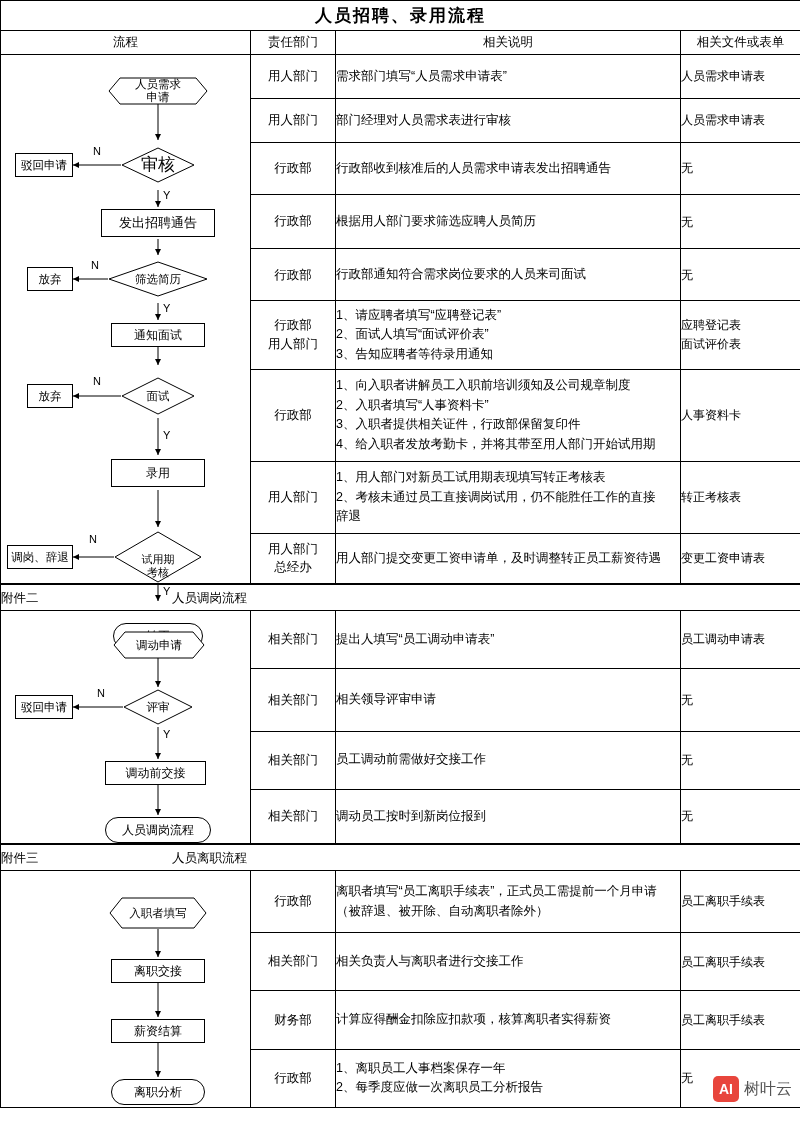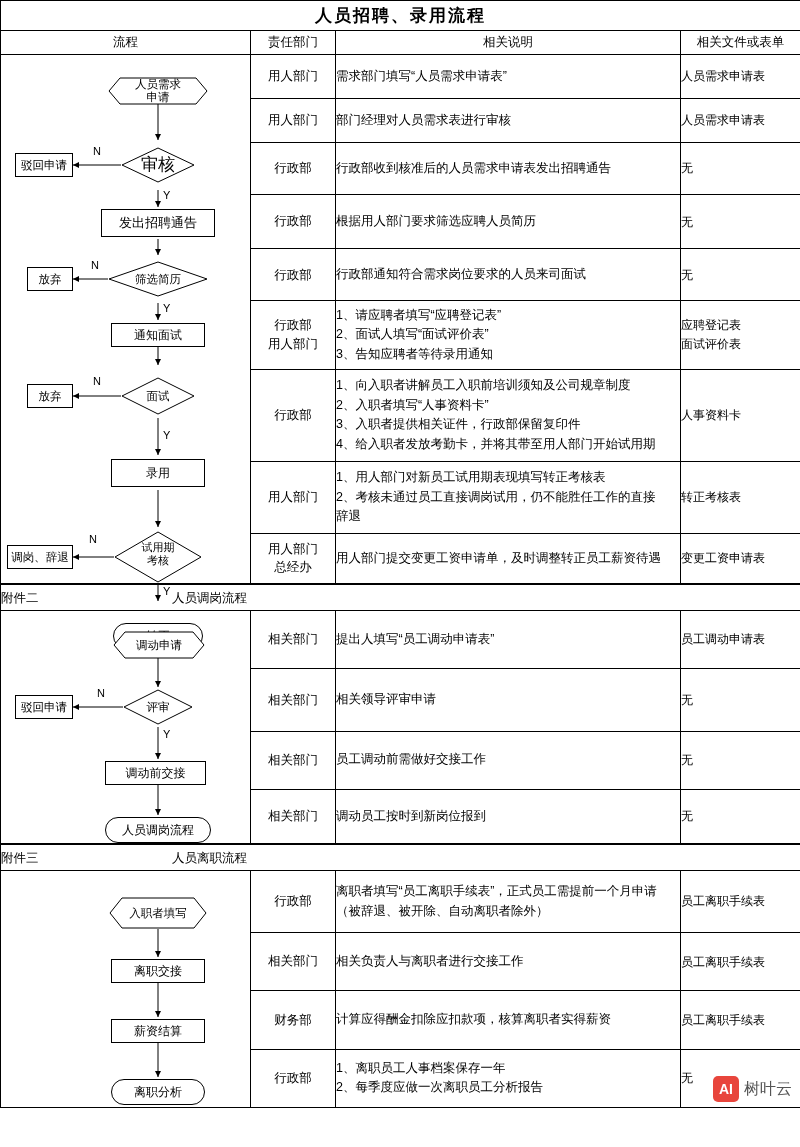--- a/index.html
+++ b/index.html
@@ -181,21 +181,21 @@
                 </svg>
             <span style="position:absolute;width:74px;text-align:center;font-size:11.5px;">面试</span>
           </div>
 
           <div class="node rect" style="left:110px;top:404px;width:94px;height:28px;">录用</div>
 
           <div class="node hex" style="left:113px;top:476px;width:88px;height:52px;">
             <svg width="88" height="52" viewBox="0 0 88 52">
                   <polygon points="44,1 87,26 44,51 1,26" fill="#fff" stroke="#000"></polygon>
                 </svg>
-            <span style="position:absolute;width:88px;text-align:center;font-size:11px;line-height:1.2;white-space:pre-line;top:10px;">试用期
+            <span style="position:absolute;width:88px;text-align:center;font-size:11px;line-height:1.2;white-space:pre-line;top:22px;">试用期
 考核</span>
           </div>
 
           <div class="node round" style="left:112px;top:568px;width:90px;height:26px;">转正</div>
 
           <div class="node rect" style="left:14px;top:98px;width:58px;height:24px;font-size:11.5px;">驳回申请</div>
           <div class="node rect" style="left:26px;top:212px;width:46px;height:24px;font-size:11.5px;">放弃</div>
           <div class="node rect" style="left:26px;top:329px;width:46px;height:24px;font-size:11.5px;">放弃</div>
           <div class="node rect" style="left:6px;top:490px;width:66px;height:24px;font-size:11.5px;">调岗、辞退</div>
 

